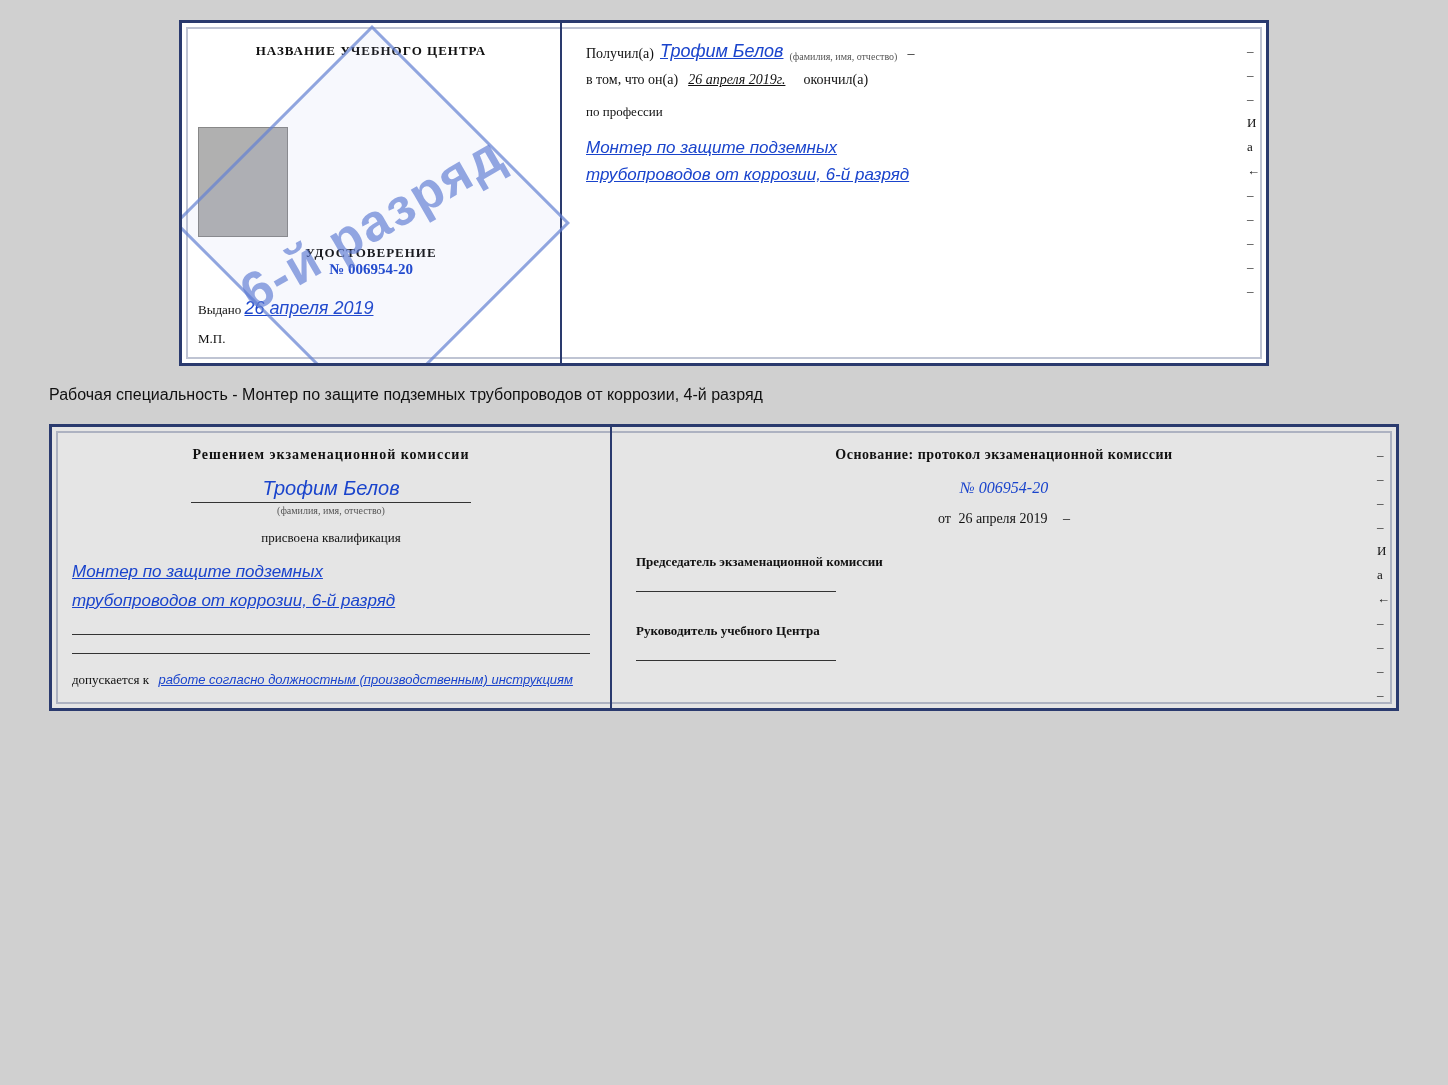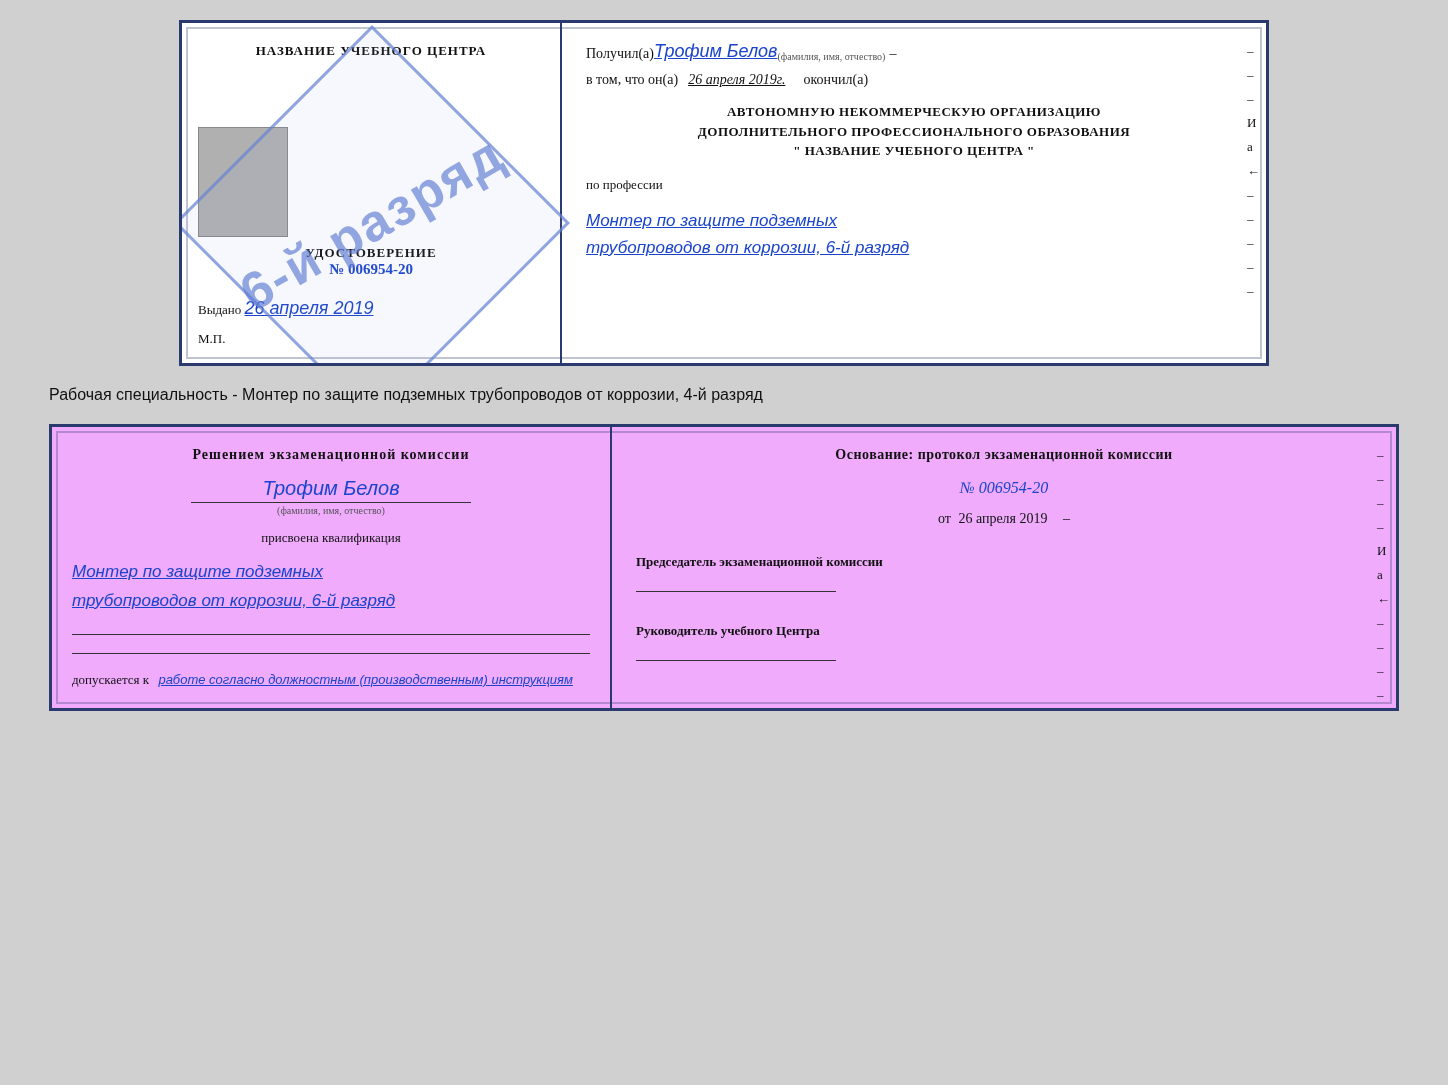--- a/index.html
+++ b/index.html
@@ -131,20 +131,21 @@
       color: #111;
       align-self: flex-start;
     }
 
     
     .poluchil-line {
       font-size: 14px;
       color: #111;
       display: flex;
       align-items: flex-end;
+      gap: 6px;
       flex-wrap: wrap;
     }
 
     .handwritten {
       font-family: 'Comic Sans MS', cursive, sans-serif;
       color: #1a44cc;
       font-size: 18px;
       font-style: italic;
       text-decoration: underline;
     }
@@ -209,21 +210,21 @@
       color: #111;
       font-family: Arial, sans-serif;
       padding: 4px 0;
     }
 
     
     .certificate-bottom {
       width: 1350px;
       display: flex;
       border: 3px solid #2a3a6e;
-      background: #f0abfc;
+      background: #e5e5e5;
       position: relative;
       overflow: hidden;
     }
 
     .cert-bottom-left {
       width: 560px;
       border-right: 2px solid #2a3a6e;
       padding: 20px 20px 20px 20px;
       display: flex;
       flex-direction: column;
@@ -432,25 +433,20 @@
       <span style="color:#555; font-size:10px; font-family:serif;">(фамилия, имя, отчество)</span>
       <span style="margin-left:4px;">–</span>
     </div>
 
     <div class="vtom-line">
       <span>в том, что он(а)</span>
       <span class="underline-text" style="margin-left:8px;">26 апреля 2019г.</span>
       <span style="margin-left:16px;">окончил(а)</span>
     </div>
 
-    <div class="org-block">
-      <div>АВТОНОМНУЮ НЕКОММЕРЧЕСКУЮ ОРГАНИЗАЦИЮ</div>
-      <div>ДОПОЛНИТЕЛЬНОГО ПРОФЕССИОНАЛЬНОГО ОБРАЗОВАНИЯ</div>
-      <div>"    НАЗВАНИЕ УЧЕБНОГО ЦЕНТРА    "</div>
-    </div>
 
     <div class="po-professii">по профессии</div>
 
     <div class="profession-handwritten">
       <div>Монтер по защите подземных</div>
       <div>трубопроводов от коррозии, 6-й разряд</div>
     </div>
   </div>
 </div>
 

